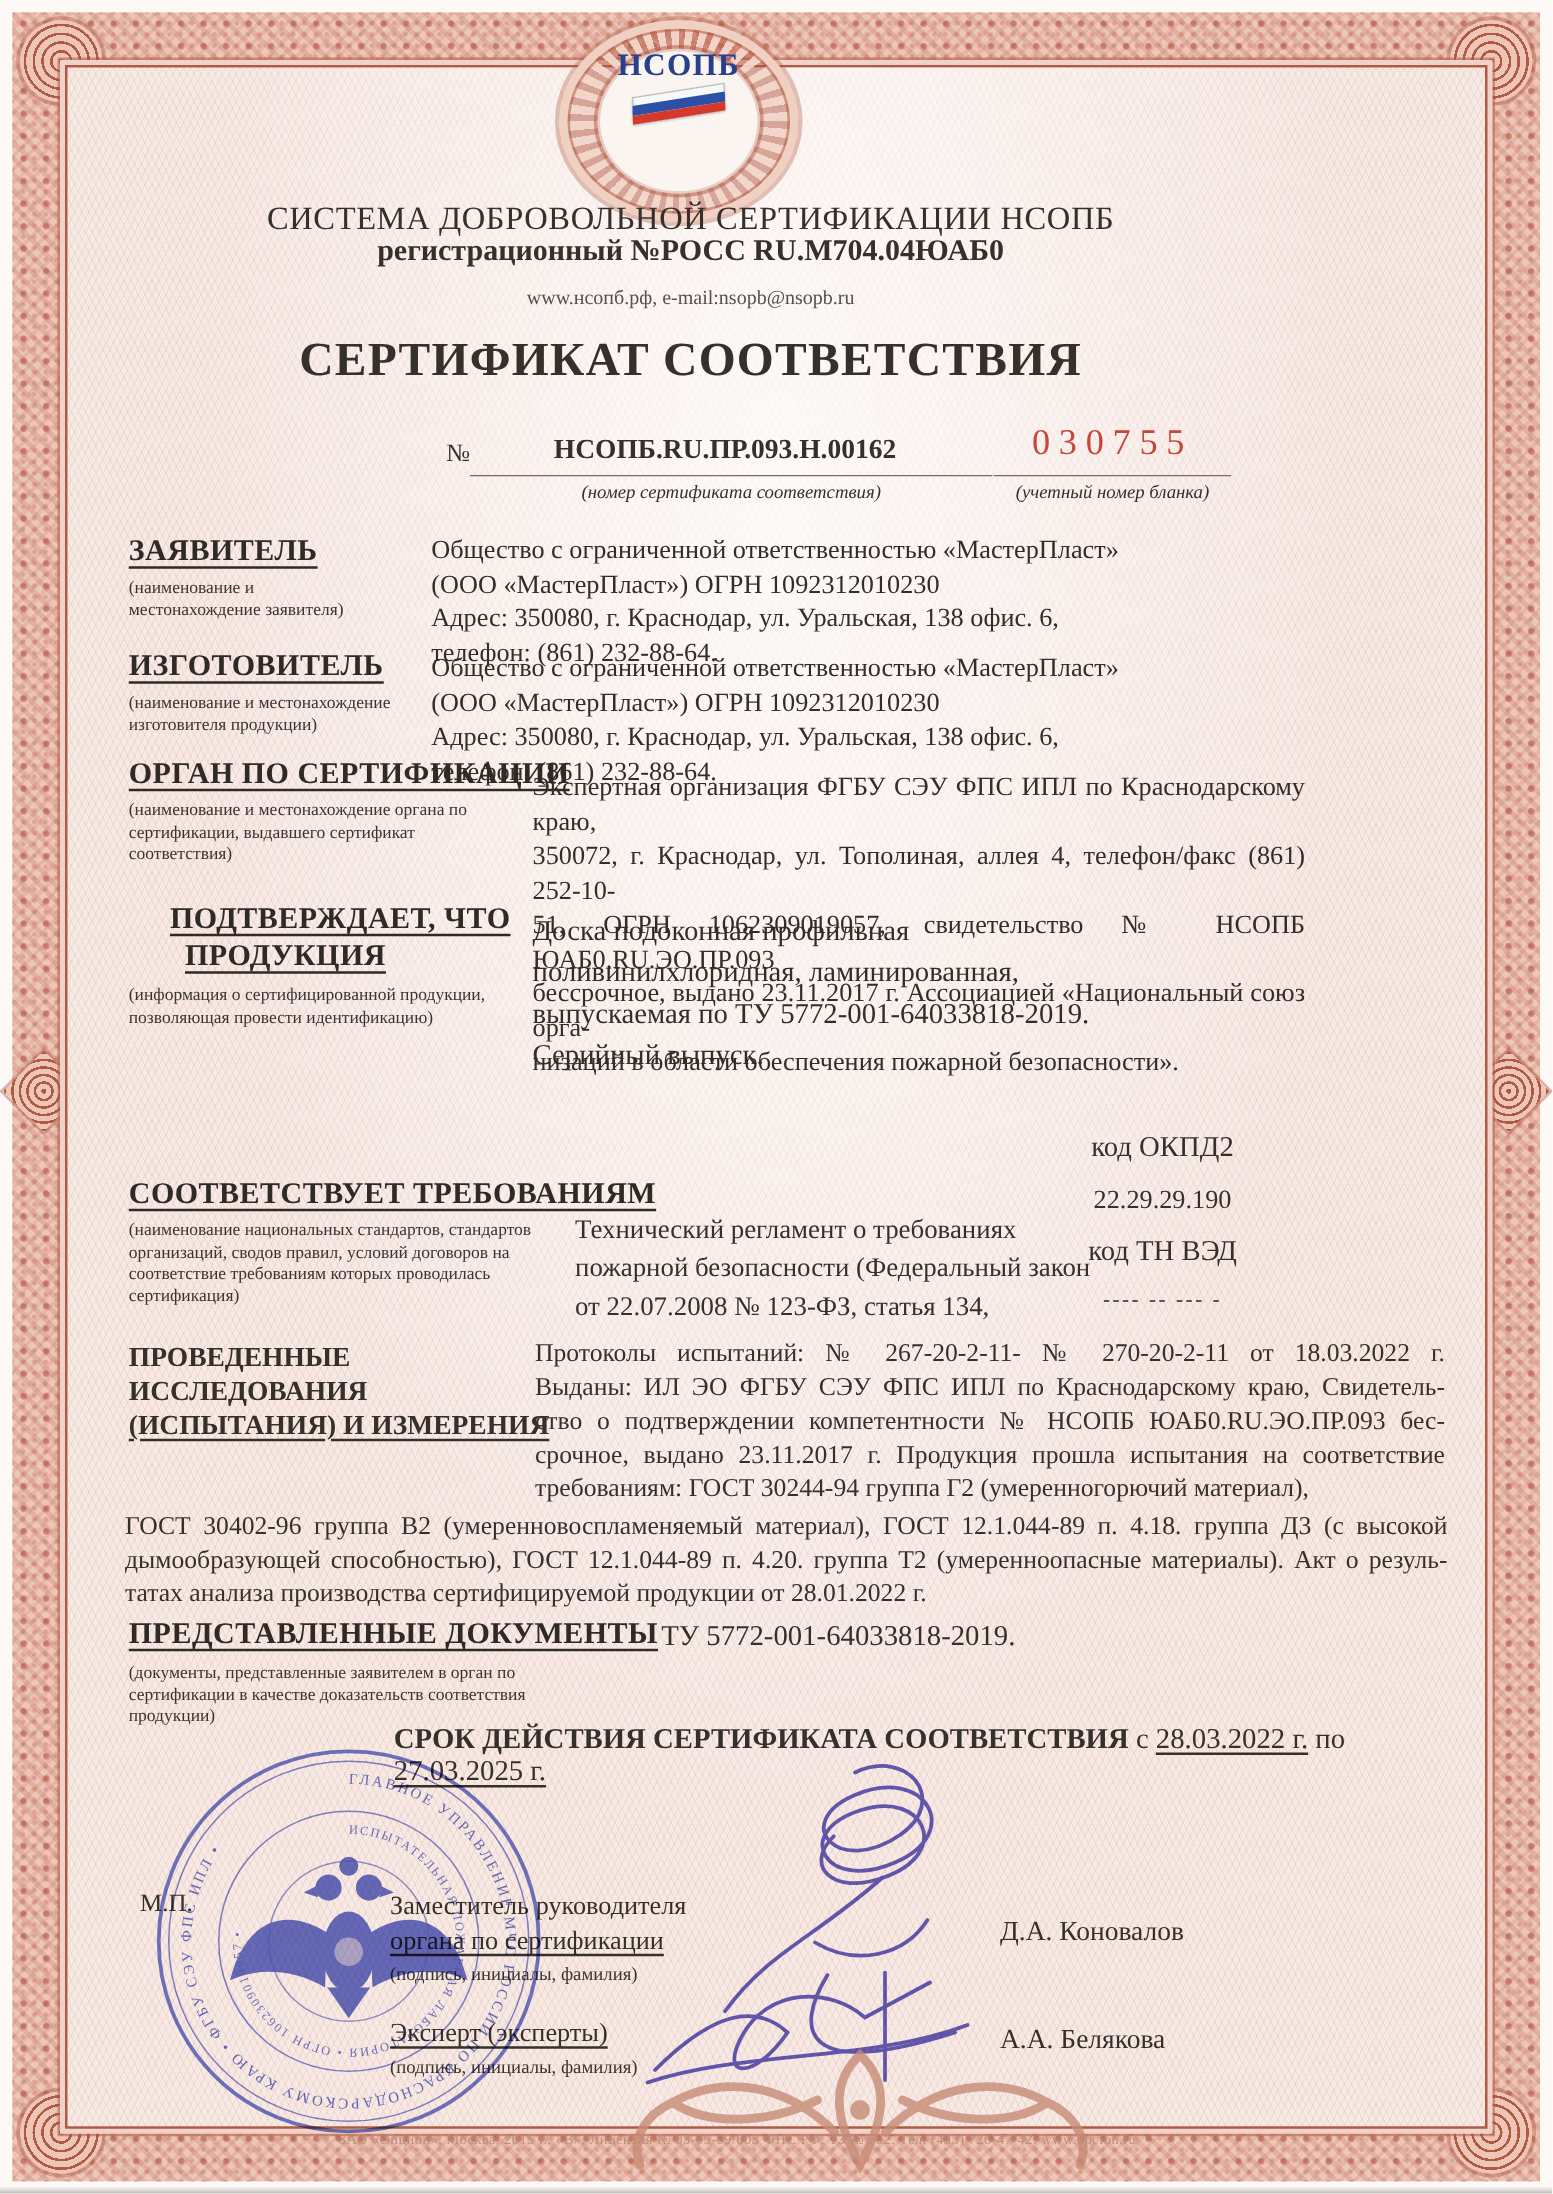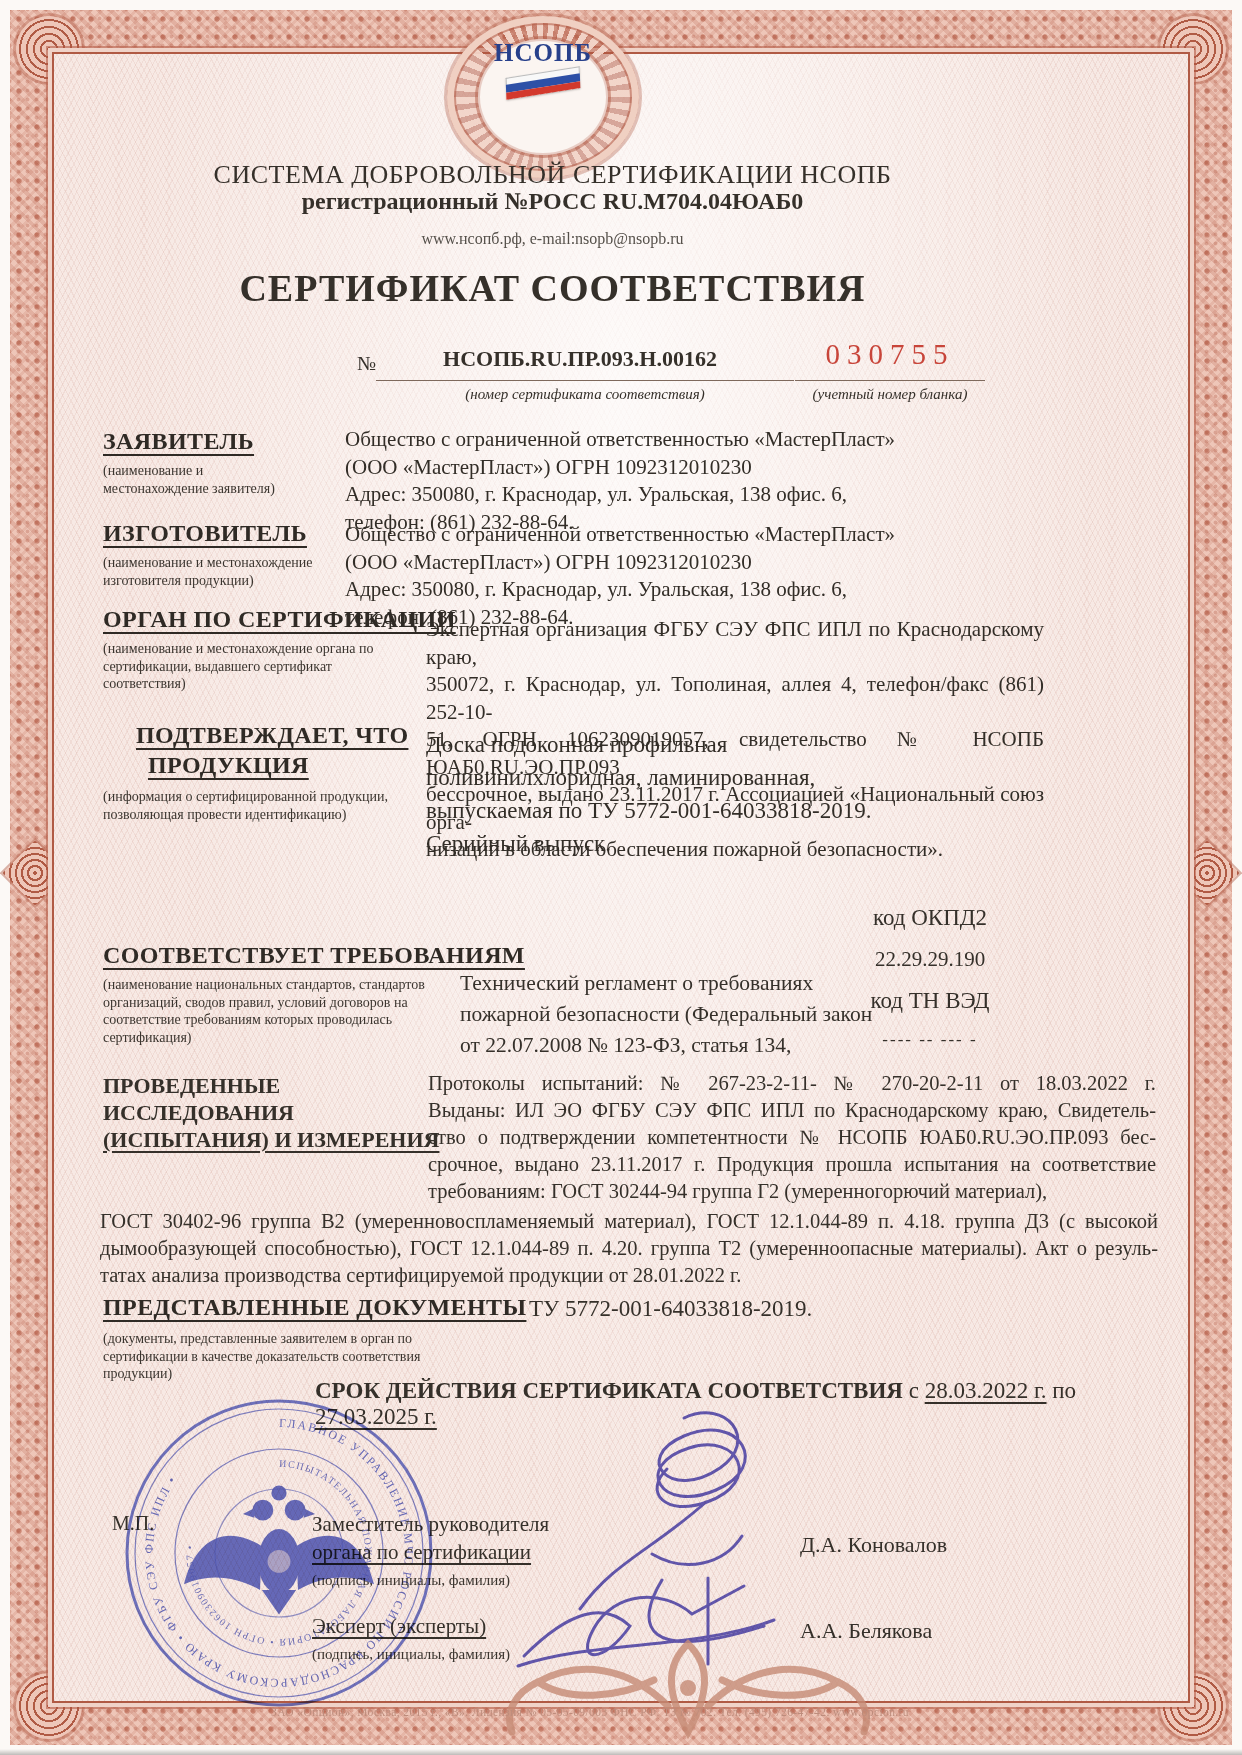--- a/index.html
+++ b/index.html
@@ -146,21 +146,21 @@
     <div>пожарной безопасности (Федеральный закон</div>
     <div>от 22.07.2008 № 123-ФЗ, статья 134,</div>
   </div>
 
   <div class="abs" style="left:103px;top:1072px;font-weight:bold;font-size:22px;line-height:27px;">
     <div>ПРОВЕДЕННЫЕ</div>
     <div>ИССЛЕДОВАНИЯ</div>
     <div class="undl" style="text-decoration-thickness:2px;">(ИСПЫТАНИЯ) И ИЗМЕРЕНИЯ</div>
   </div>
   <div class="abs" style="left:428px;top:1070px;width:728px;font-size:20.5px;line-height:27px;">
-    <div class="jline">Протоколы испытаний: № 267-23-2-11- № 270-20-2-11 от 18.03.2022 г.</div>
+    <div class="jline">Протоколы испытаний: № 267-20-2-11- № 270-20-2-11 от 18.03.2022 г.</div>
     <div class="jline">Выданы: ИЛ ЭО ФГБУ СЭУ ФПС ИПЛ по Краснодарскому краю, Свидетель-</div>
     <div class="jline">ство о подтверждении компетентности № НСОПБ ЮАБ0.RU.ЭО.ПР.093 бес-</div>
     <div class="jline">срочное, выдано 23.11.2017 г. Продукция прошла испытания на соответствие</div>
     <div>требованиям: ГОСТ 30244-94 группа Г2 (умеренногорючий материал),</div>
   </div>
   <div class="abs" style="left:100px;top:1208px;width:1058px;font-size:20.5px;line-height:27px;">
     <div class="jline">ГОСТ 30402-96 группа В2 (умеренновоспламеняемый материал), ГОСТ 12.1.044-89 п. 4.18. группа Д3 (с высокой</div>
     <div class="jline">дымообразующей способностью), ГОСТ 12.1.044-89 п. 4.20. группа Т2 (умеренноопасные материалы). Акт о резуль-</div>
     <div>татах анализа производства сертифицируемой продукции от 28.01.2022 г.</div>
   </div>

